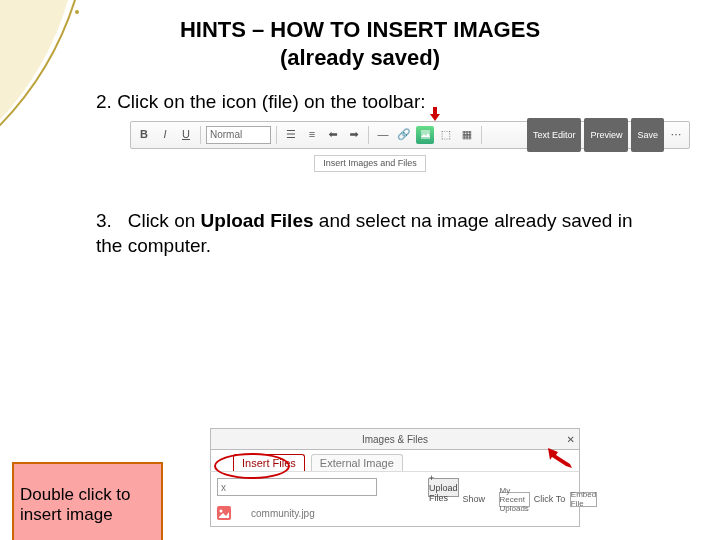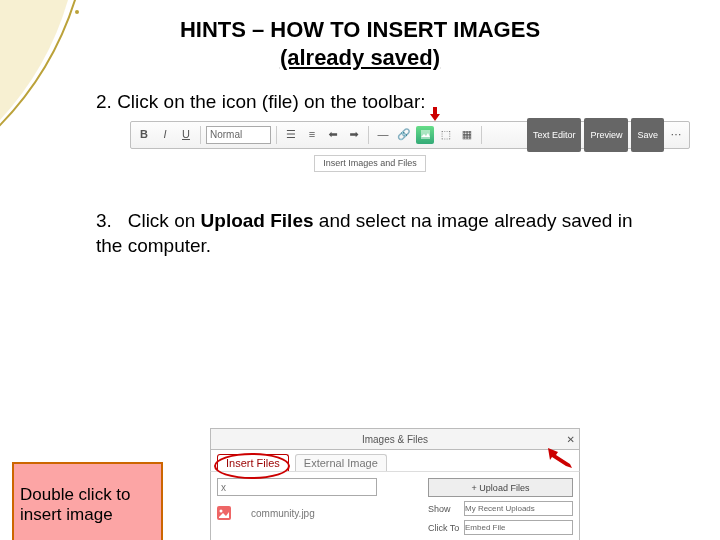--- a/index.html
+++ b/index.html
@@ -20,21 +20,20 @@
     pointer-events: none;
   }
   .title {
     text-align: center;
     font-weight: bold;
     font-size: 22px;
     margin-top: 16px;
     line-height: 1.25;
   }
   .title .line2 {
-    text-decoration: underline;
     font-weight: bold;
   }
   .steps {
     margin: 18px 60px 0 96px;
     font-size: 19px;
   }
   .step {
     margin-bottom: 18px;
     line-height: 1.35;
   }
@@ -157,21 +156,21 @@
   .modal-header .close {
     position: absolute;
     right: 4px;
     font-size: 10px;
   }
   .tabs {
     display: flex;
     background: #fff;
     border-left: 1px solid #bbb;
     border-right: 1px solid #bbb;
-    padding: 4px 6px 0 6px;
+    padding: 4px 6px 0 22px;
     gap: 6px;
   }
   .tab {
     font-size: 11px;
     color: #777;
     padding: 2px 8px;
     border: 1px solid #ccc;
     border-bottom: none;
     background: #f9f9f9;
     border-radius: 3px 3px 0 0;
@@ -212,21 +211,21 @@
     color: #777;
   }
   .file-icon {
     width: 14px;
     height: 14px;
     display: inline-block;
   }
   .modal-right {
     width: 145px;
     display: flex;
-    flex-direction: column;
+    flex-direction: row;
     gap: 4px;
   }
   .upload-btn {
     height: 17px;
     background: #eee;
     border: 1px solid #999;
     font-size: 9px;
     display: flex;
     align-items: center;
     justify-content: center;

